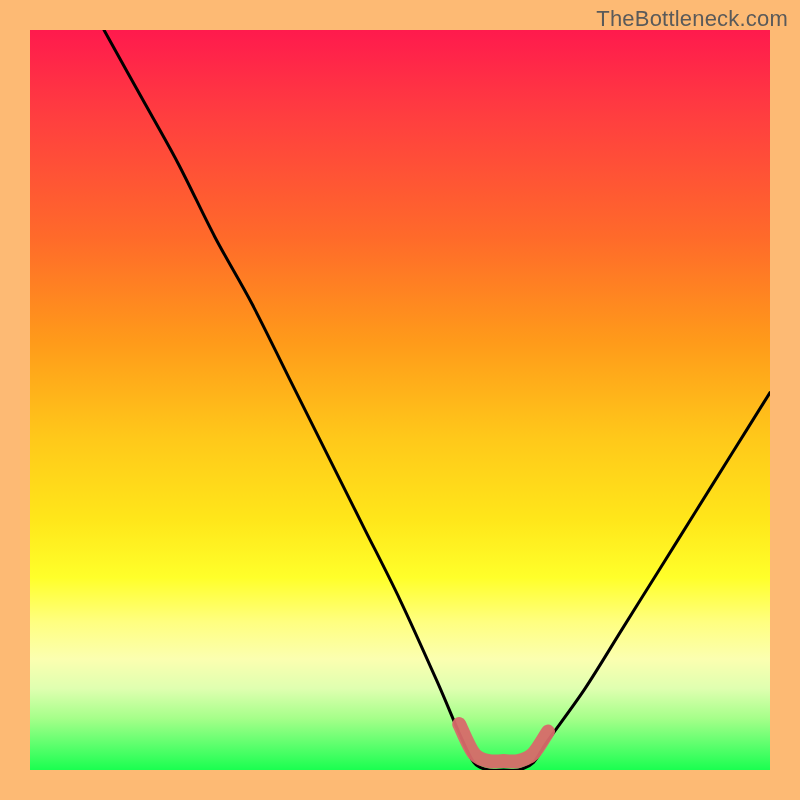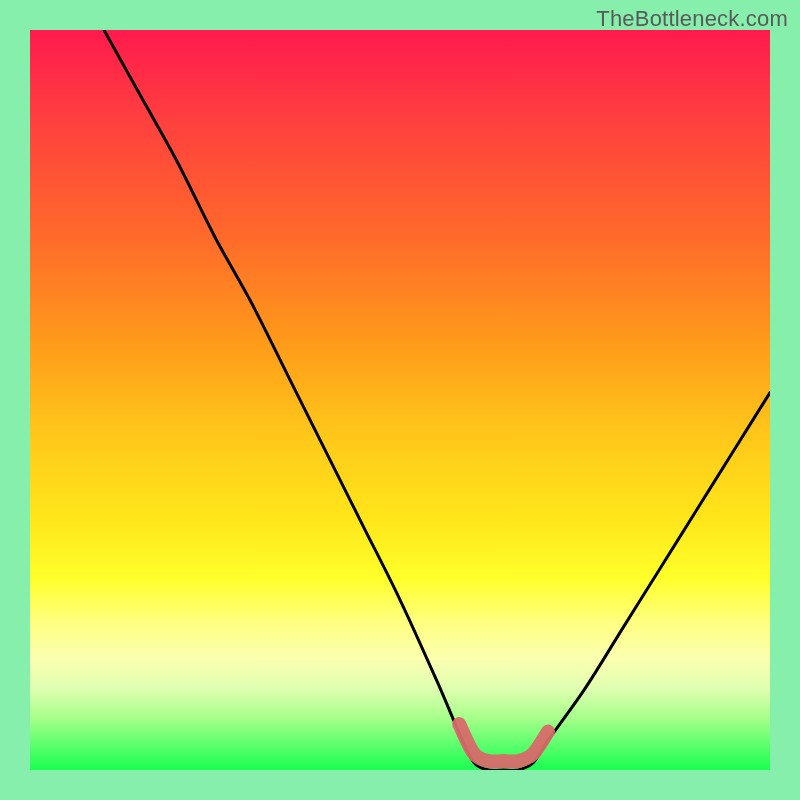--- a/index.html
+++ b/index.html
@@ -10,21 +10,21 @@
     background: #000;
     overflow: hidden;
     font-family: Arial, Helvetica, sans-serif;
   }
   .frame {
     position: absolute;
     left: 0;
     top: 0;
     width: 800px;
     height: 800px;
-    background: #86efac;
+    background: #fdba74;
   }
   .plot {
     position: absolute;
     left: 30px;
     top: 30px;
     width: 740px;
     height: 740px;
     background: linear-gradient(to bottom,
       #ff1a4d 0%,
       #ff3f3f 12%,

